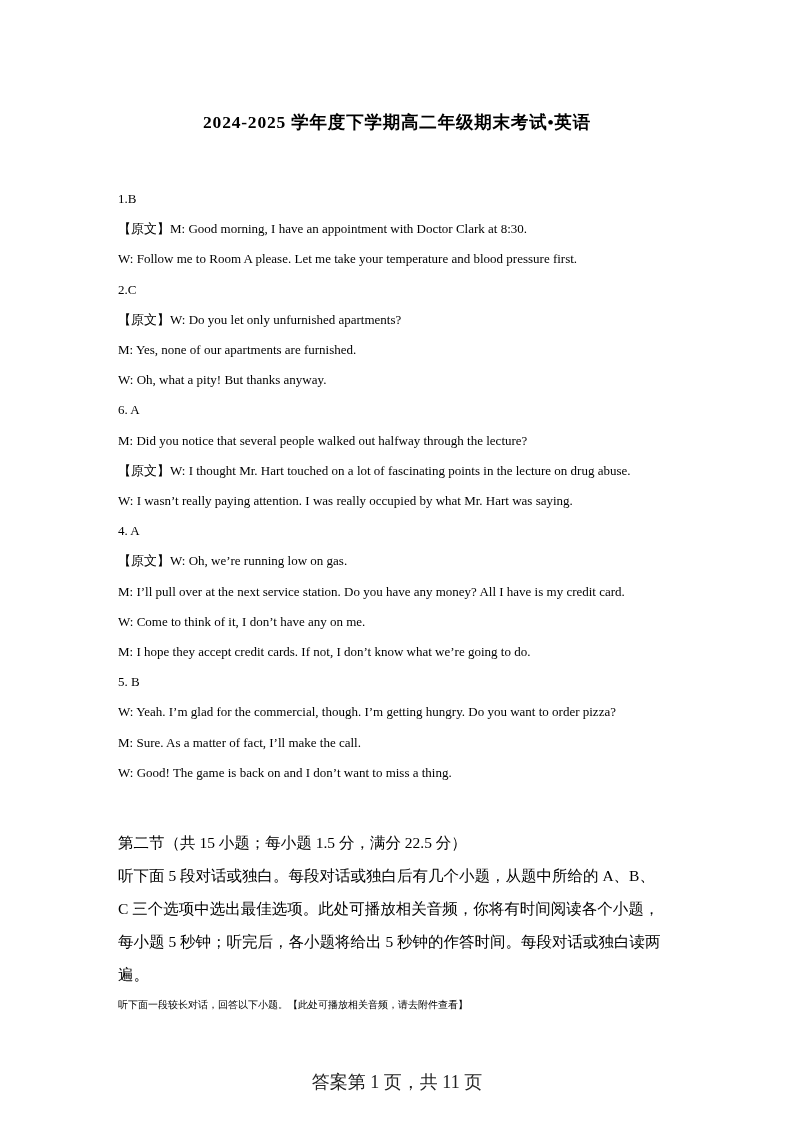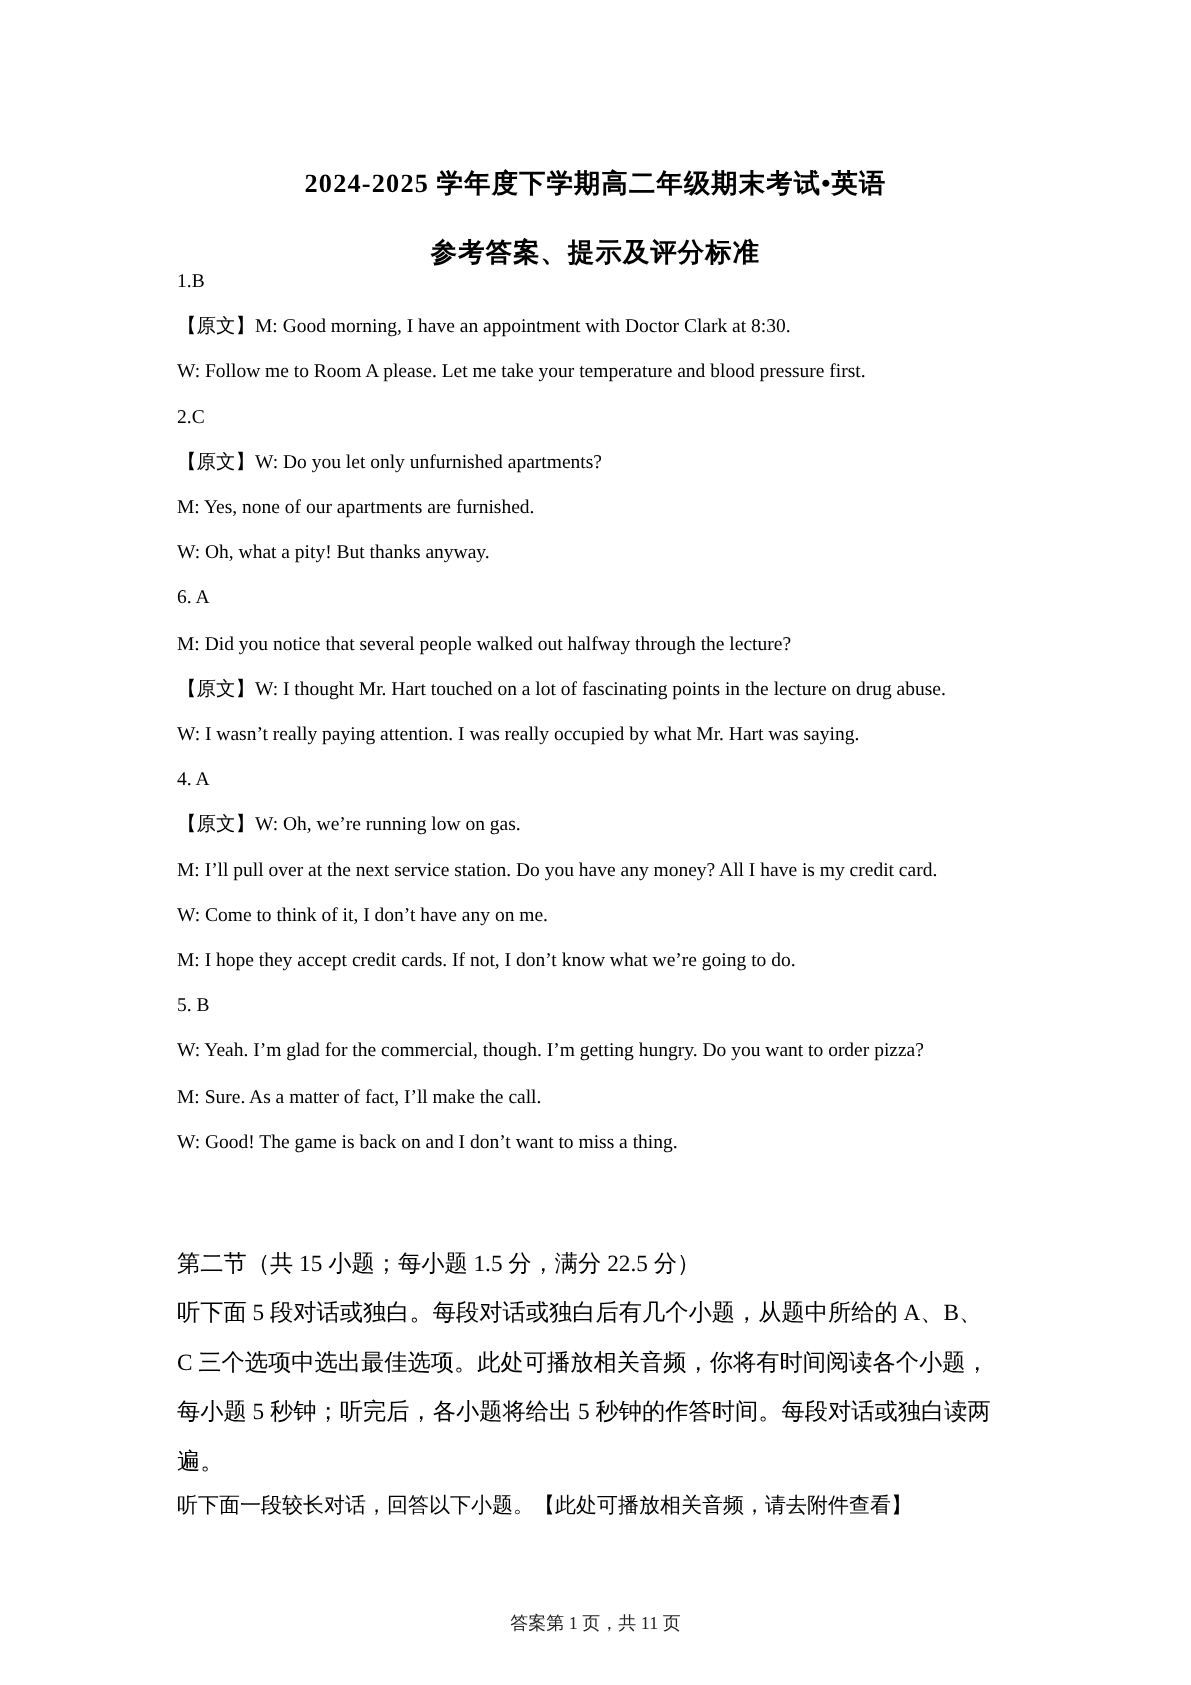--- a/index.html
+++ b/index.html
@@ -26,21 +26,21 @@
   .title-line {
     margin: 0;
     font-size: 17.5px;
     font-weight: bold;
     line-height: 46px;
     letter-spacing: 0.8px;
     color: #000000;
   }
   .answers {
     position: absolute;
-    top: 172px;
+    top: 184px;
     left: 118px;
     width: 560px;
   }
   .answers .line {
     margin: 0;
     font-size: 13px;
     line-height: 30.2px;
     white-space: nowrap;
     color: #000000;
   }
@@ -57,44 +57,43 @@
     line-height: 33px;
     white-space: nowrap;
     color: #000000;
   }
   .listen {
     position: absolute;
     top: 990px;
     left: 118px;
     width: 562px;
     margin: 0;
-    font-size: 14px;
+    font-size: 10px;
     line-height: 30px;
     white-space: nowrap;
     color: #000000;
   }
   .page-footer {
     position: absolute;
     top: 1072px;
     left: 0;
     width: 794px;
     text-align: center;
-    font-size: 12px;
+    font-size: 18px;
     line-height: 20px;
     color: #222222;
   }
 </style>
 </head>
 <body>
 
 <div class="page">
 
   <header class="doc-title">
     <h1 class="title-line">2024-2025 学年度下学期高二年级期末考试•英语</h1>
-    <h2 class="title-line">参考答案、提示及评分标准</h2>
   </header>
 
   <main class="answers">
     <p class="line">1.B</p>
     <p class="line">【原文】M: Good morning, I have an appointment with Doctor Clark at 8:30.</p>
     <p class="line">W: Follow me to Room A please. Let me take your temperature and blood pressure first.</p>
     <p class="line">2.C</p>
     <p class="line">【原文】W: Do you let only unfurnished apartments?</p>
     <p class="line">M: Yes, none of our apartments are furnished.</p>
     <p class="line">W: Oh, what a pity! But thanks anyway.</p>

